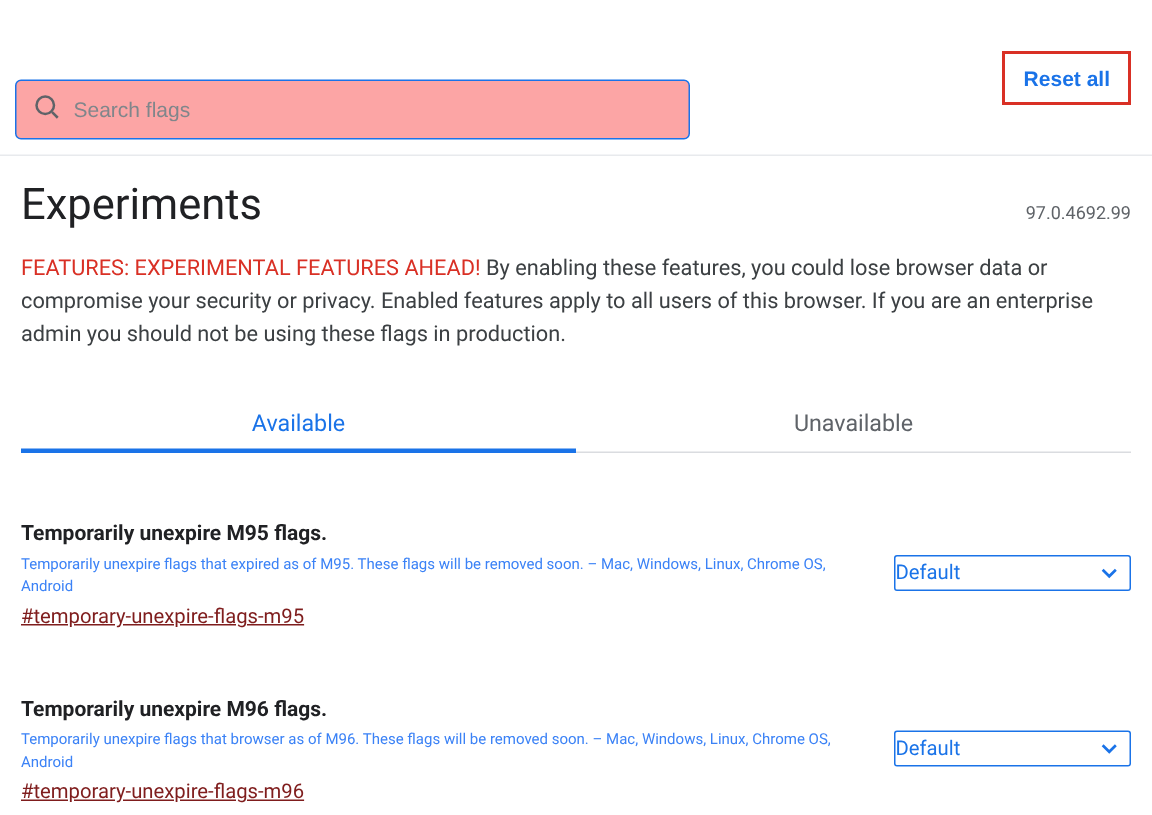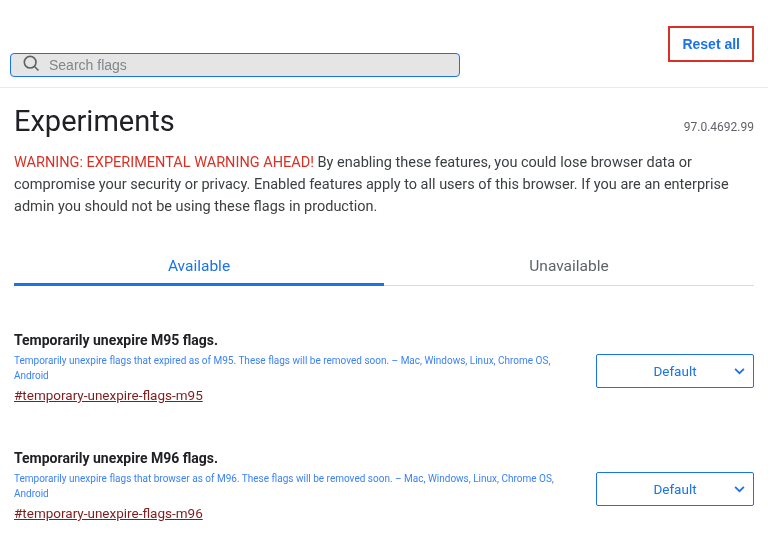--- a/index.html
+++ b/index.html
@@ -1,18 +1,18 @@
 <!DOCTYPE html>
 <html><head>
   <meta charset="utf-8">
   <style>
     * { box-sizing: border-box; margin: 0; padding: 0; }
     body { font-family: Roboto, Arial, sans-serif; width: 768px; height: 543px; background: #fff; color: #202124; overflow: hidden; }
     .topbar { display: flex; align-items: center; justify-content: space-between; padding: 10px 14px 10px 10px; border-bottom: 1px solid #e8eaed; }
-    .search-wrap { display: flex; align-items: center; border: 1px solid #1a73e8; border-radius: 4px; background: #e5e5e5; width: 450px; height: 24px; padding: 0 10px; margin-top: 43px; }
+    .search-wrap { display: flex; align-items: center; border: 1px solid #1a73e8; border-radius: 4px; background: #fca5a5; width: 450px; height: 40px; padding: 0 10px; margin-top: 43px; }
     .search-wrap svg { flex-shrink: 0; }
     .search-input { flex: 1; border: none; background: transparent; outline: none; font-size: 14px; color: #5f6368; margin-left: 8px; }
     .search-input::placeholder { color: #80868b; }
     .reset-btn { color: #1a73e8; font-size: 14px; font-weight: 600; border: 2px solid #d93025; padding: 8px 12px; background: transparent; cursor: pointer; }
     .container { padding: 16px 14px 0 14px; }
     .title-row { display: flex; align-items: baseline; justify-content: space-between; margin-bottom: 14px; }
     .title { font-size: 29px; font-weight: 400; color: #202124; }
     .version { font-size: 12px; color: #5f6368; }
     .warning-para { font-size: 14.5px; line-height: 1.5; color: #3c4043; margin-bottom: 14px; }
     .warn-head { color: #d93025; }
@@ -22,21 +22,21 @@
     .tab { flex: 1; text-align: center; padding: 12px 0 10px 0; font-size: 15.5px; cursor: pointer; border-bottom: 1px solid #dadce0; }
     .tab.active { color: #1a73e8; border-bottom: 3px solid #1a73e8; padding-bottom: 8px; }
     .tab.inactive { color: #5f6368; }
     .flags { padding: 0 14px; }
     .flag-item { display: flex; justify-content: space-between; align-items: flex-start; padding-top: 46px; }
     .flag-left { flex: 1; padding-right: 20px; }
     .flag-title { font-size: 14px; font-weight: 700; color: #202124; margin-bottom: 6px; }
     .flag-desc { font-size: 10px; color: #3b82f6; line-height: 1.45; }
     .flag-anchor { display: inline-block; font-size: 13.5px; color: #7f1d1d; text-decoration: underline; margin-top: 4px; }
     .flag-right { flex-shrink: 0; padding-top: 22px; }
-    .select-wrap { width: 158px; height: 34px; border: 1px solid #1a73e8; border-radius: 2px; display: flex; align-items: center; justify-content: center; position: relative; cursor: pointer; }
+    .select-wrap { width: 158px; height: 24px; border: 1px solid #1a73e8; border-radius: 2px; display: flex; align-items: center; position: relative; cursor: pointer; }
     .select-label { color: #1a73e8; font-size: 13.5px; }
     .chev { position: absolute; right: 8px; top: 50%; transform: translateY(-50%); }
   </style>
 </head>
 <body>
 
 <div class="topbar">
   <div class="search-wrap">
     <span>
       <svg width="20" height="20" viewBox="0 0 24 24" fill="none" stroke="#5f6368" stroke-width="2">
@@ -48,21 +48,21 @@
   </div>
   <button class="reset-btn">Reset all</button>
 </div>
 
 <div class="container">
   <div class="title-row">
     <h1 class="title">Experiments</h1>
     <span class="version">97.0.4692.99</span>
   </div>
   <p class="warning-para">
-    <span class="warn-head">WARNING: EXPERIMENTAL WARNING AHEAD!</span><span> By enabling these features, you could lose browser data or compromise your security or privacy. Enabled features apply to all users of this browser. If you are an enterprise admin you should not be using these flags in production.</span>
+    <span class="warn-head">FEATURES: EXPERIMENTAL FEATURES AHEAD!</span><span> By enabling these features, you could lose browser data or compromise your security or privacy. Enabled features apply to all users of this browser. If you are an enterprise admin you should not be using these flags in production.</span>
   </p>
   <div class="tabs">
     <div class="tab active">Available</div>
     <div class="tab inactive">Unavailable</div>
   </div>
 </div>
 
 <div class="flags">
   <div class="flag-item">
     <div class="flag-left">

